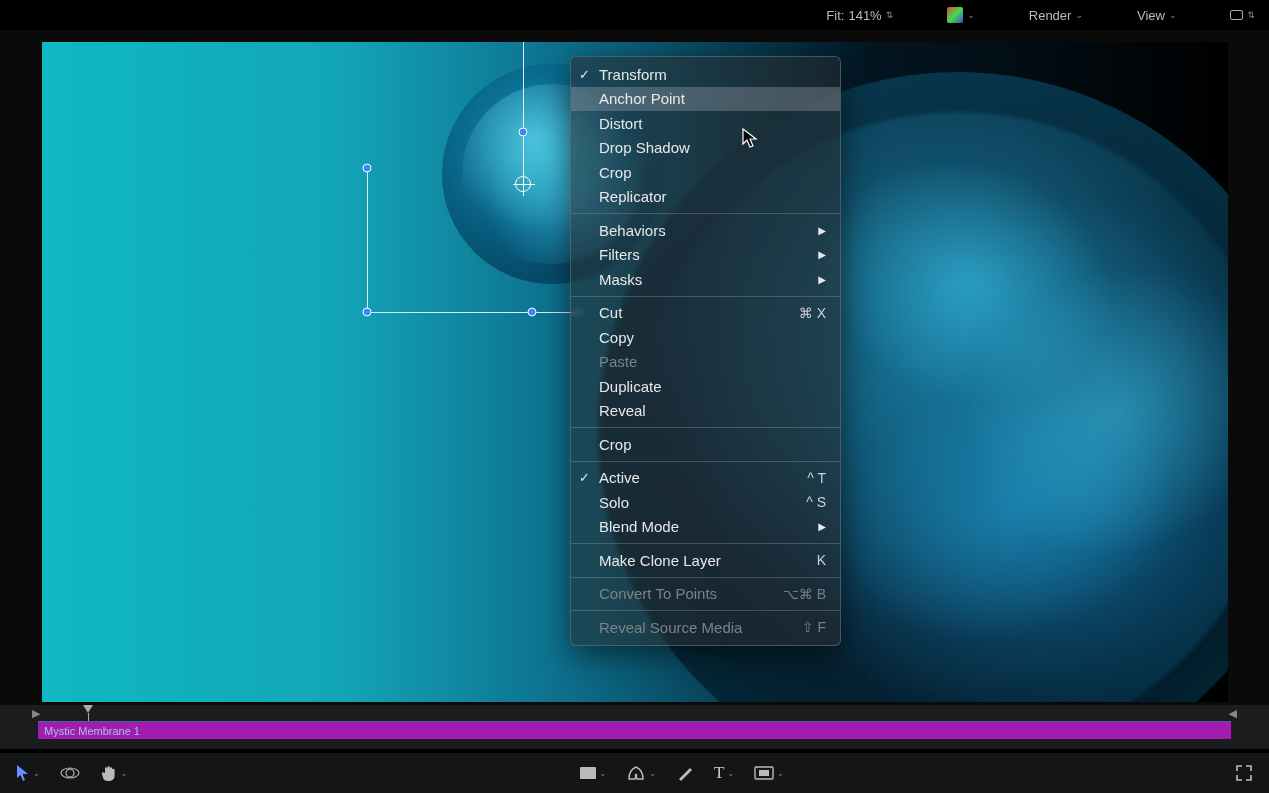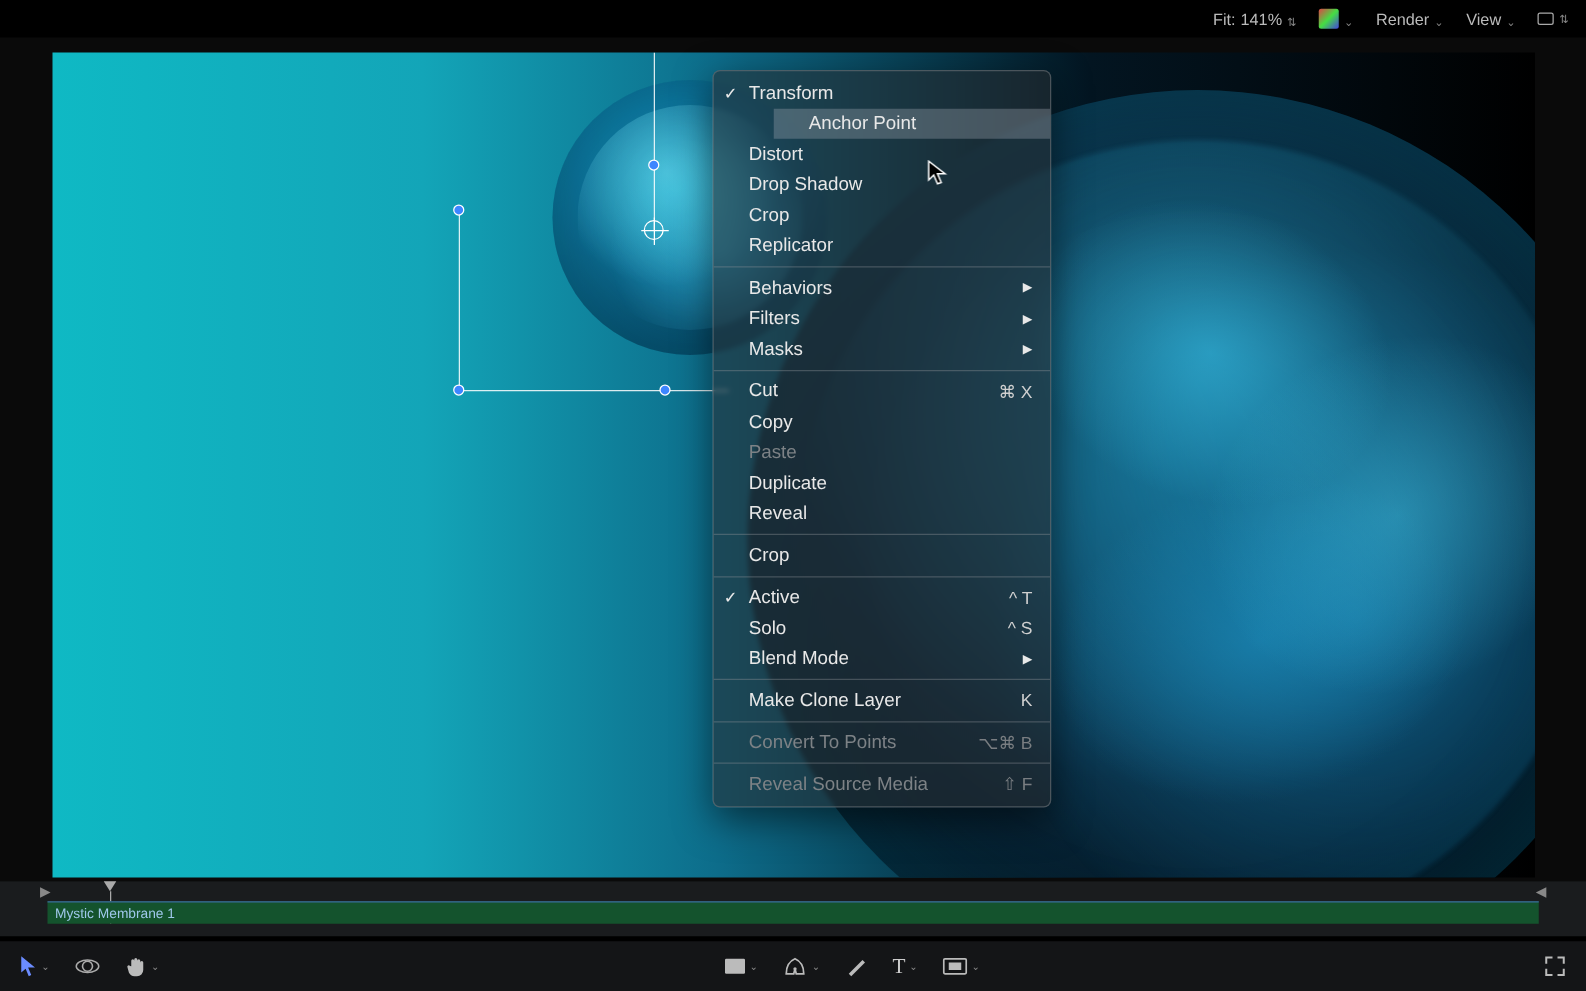--- a/index.html
+++ b/index.html
@@ -1,18 +1,18 @@
 <!DOCTYPE html>
 <html><head>
 <meta charset="utf-8">
 <style>
   * { margin:0; padding:0; box-sizing:border-box; font-family:-apple-system,"Helvetica Neue",Arial,sans-serif; }
   body { background:#000; width:1269px; height:793px; overflow:hidden; color:#ccc; }
   .topbar { height:30px; display:flex; justify-content:flex-end; align-items:center; gap:18px; padding:0 14px; font-size:13px; color:#bbb; }
-  .tb-item { display:flex; align-items:flex-end; gap:4px; cursor:default; }
+  .tb-item { display:flex; align-items:center; gap:4px; cursor:default;margin-left:36px; }
   .chev { font-size:9px; color:#888; }
   .color-swatch { width:16px; height:16px; border-radius:2px; background:linear-gradient(135deg,#d44,#4d4 50%,#44d); }
   .screen-box { width:13px; height:10px; border:1.5px solid #aaa; border-radius:2px; }
   .canvas-wrap { position:relative; width:1269px; height:675px; background:#0a0a0a; }
   .canvas { position:absolute; left:42px; top:12px; width:1186px; height:660px; background:linear-gradient(90deg,#0fb9c4 0%,#13a5b8 25%,#0d6c8a 45%,#031521 70%,#000 100%); overflow:hidden; }
   .orb-big { position:absolute; right:-90px; top:30px; width:720px; height:720px; border-radius:50%; background:radial-gradient(circle at 45% 40%,#0e4a66 0%,#0a2e44 40%,#031521 70%,#000 100%); box-shadow:0 0 80px 20px rgba(0,180,220,0.15) inset; }
   .orb-big::before { content:""; position:absolute; inset:40px; border-radius:50%; background:radial-gradient(circle at 50% 30%, rgba(40,180,220,0.4), transparent 60%), radial-gradient(circle at 70% 60%, rgba(20,140,200,0.5), transparent 50%); filter:blur(2px); }
   .blobshape { position:absolute; border-radius:50%; }
   .bA { width:300px; height:240px; top:90px; left:220px; background:radial-gradient(ellipse,rgba(60,200,240,0.5),transparent 70%); transform:rotate(20deg);}
   .bB { width:340px; height:260px; top:310px; left:240px; background:radial-gradient(ellipse,rgba(30,150,200,0.5),transparent 70%); transform:rotate(-15deg);}
@@ -28,38 +28,38 @@
   .handle { position:absolute; width:9px; height:9px; border-radius:50%; background:#3d86ff; border:1.5px solid #fff; transform:translate(-50%,-50%);}
   .h1{left:325px;top:270px;} .h2{left:490px;top:270px;} .h3{left:325px;top:126px;}
   .h4{left:481px;top:90px;}
   .anchor { position:absolute; left:481px; top:142px; width:16px; height:16px; border:1.5px solid #fff; border-radius:50%; transform:translate(-50%,-50%); }
   .anchor::before, .anchor::after { content:""; position:absolute; background:#fff; }
   .anchor::before { left:7px; top:-3px; width:1px; height:22px;}
   .anchor::after { left:-3px; top:7px; width:22px; height:1px;}
   
   .menu { position:absolute; left:570px; top:56px; width:271px; background:rgba(40,44,48,0.55); backdrop-filter:blur(2px); border:1px solid rgba(110,115,120,0.6); border-radius:6px; font-size:15px; color:#e8e8e8; padding:5px 0; box-shadow:0 10px 30px rgba(0,0,0,0.5);}
   .mi { display:flex; align-items:center; height:24.5px; padding:0 14px 0 28px; position:relative;}
-  .mi.hover { background:rgba(160,170,180,0.35);margin-left:48px; }
+  .mi.hover { background:rgba(160,170,180,0.35); }
   .mi.disabled { color:#7d8286; }
   .mi .chk { position:absolute; left:8px; font-size:13px;}
   .mi .sc { margin-left:auto; font-size:14px; color:#d0d0d0;}
   .mi.disabled .sc { color:#7a7e82;}
   .mi .sub { margin-left:auto; font-size:10px;}
   .sep { height:1px; background:rgba(140,145,150,0.4); margin:4px 0;}
   .cursor { position:absolute; left:742px; top:128px; pointer-events:none; }
   .cursor svg { width:16px; height:22px; }
   
   .timeline { position:absolute; left:0; top:705px; width:1269px; height:44px; background:#1a1c1e; }
   .tl-head { height:14px; position:relative; }
   .tl-arrow-l { position:absolute; left:32px; top:2px; color:#888; font-size:11px;}
   .tl-arrow-r { position:absolute; right:32px; top:2px; color:#888; font-size:11px;}
   .playhead { position:absolute; left:88px; top:0px; }
   .playhead-tri { width:0;height:0;border-left:5px solid transparent;border-right:5px solid transparent;border-top:8px solid #aaa; margin-left:-5px;}
   .playhead-line { width:1px; height:26px; background:#aaa; margin-left:-0.5px;}
-  .track { position:absolute; left:38px; right:38px; top:16px; height:18px; background:#14532d; border-top:1px solid #3a6a9c; font-size:11px; color:#9fc7ea; padding-left:6px; display:flex; align-items:center; }
+  .track { position:absolute; left:38px; right:38px; top:16px; height:18px; background:#a21caf; border-top:1px solid #3a6a9c; font-size:11px; color:#9fc7ea; padding-left:6px; display:flex; align-items:center; }
   
   .toolbar { position:absolute; left:0; bottom:0; width:1269px; height:40px; background:#141517; display:flex; align-items:center; padding:0 16px; gap:20px; font-size:13px; color:#bbb;}
   .tool { display:flex; align-items:center; gap:3px; }
   .tool .dd { font-size:8px; color:#888;}
   .sp { flex:1; }
   .arrow-ico svg, .tool svg { display:block; }
   .expand-ico { margin-left:auto; }
 </style>
 </head>
 <body>

